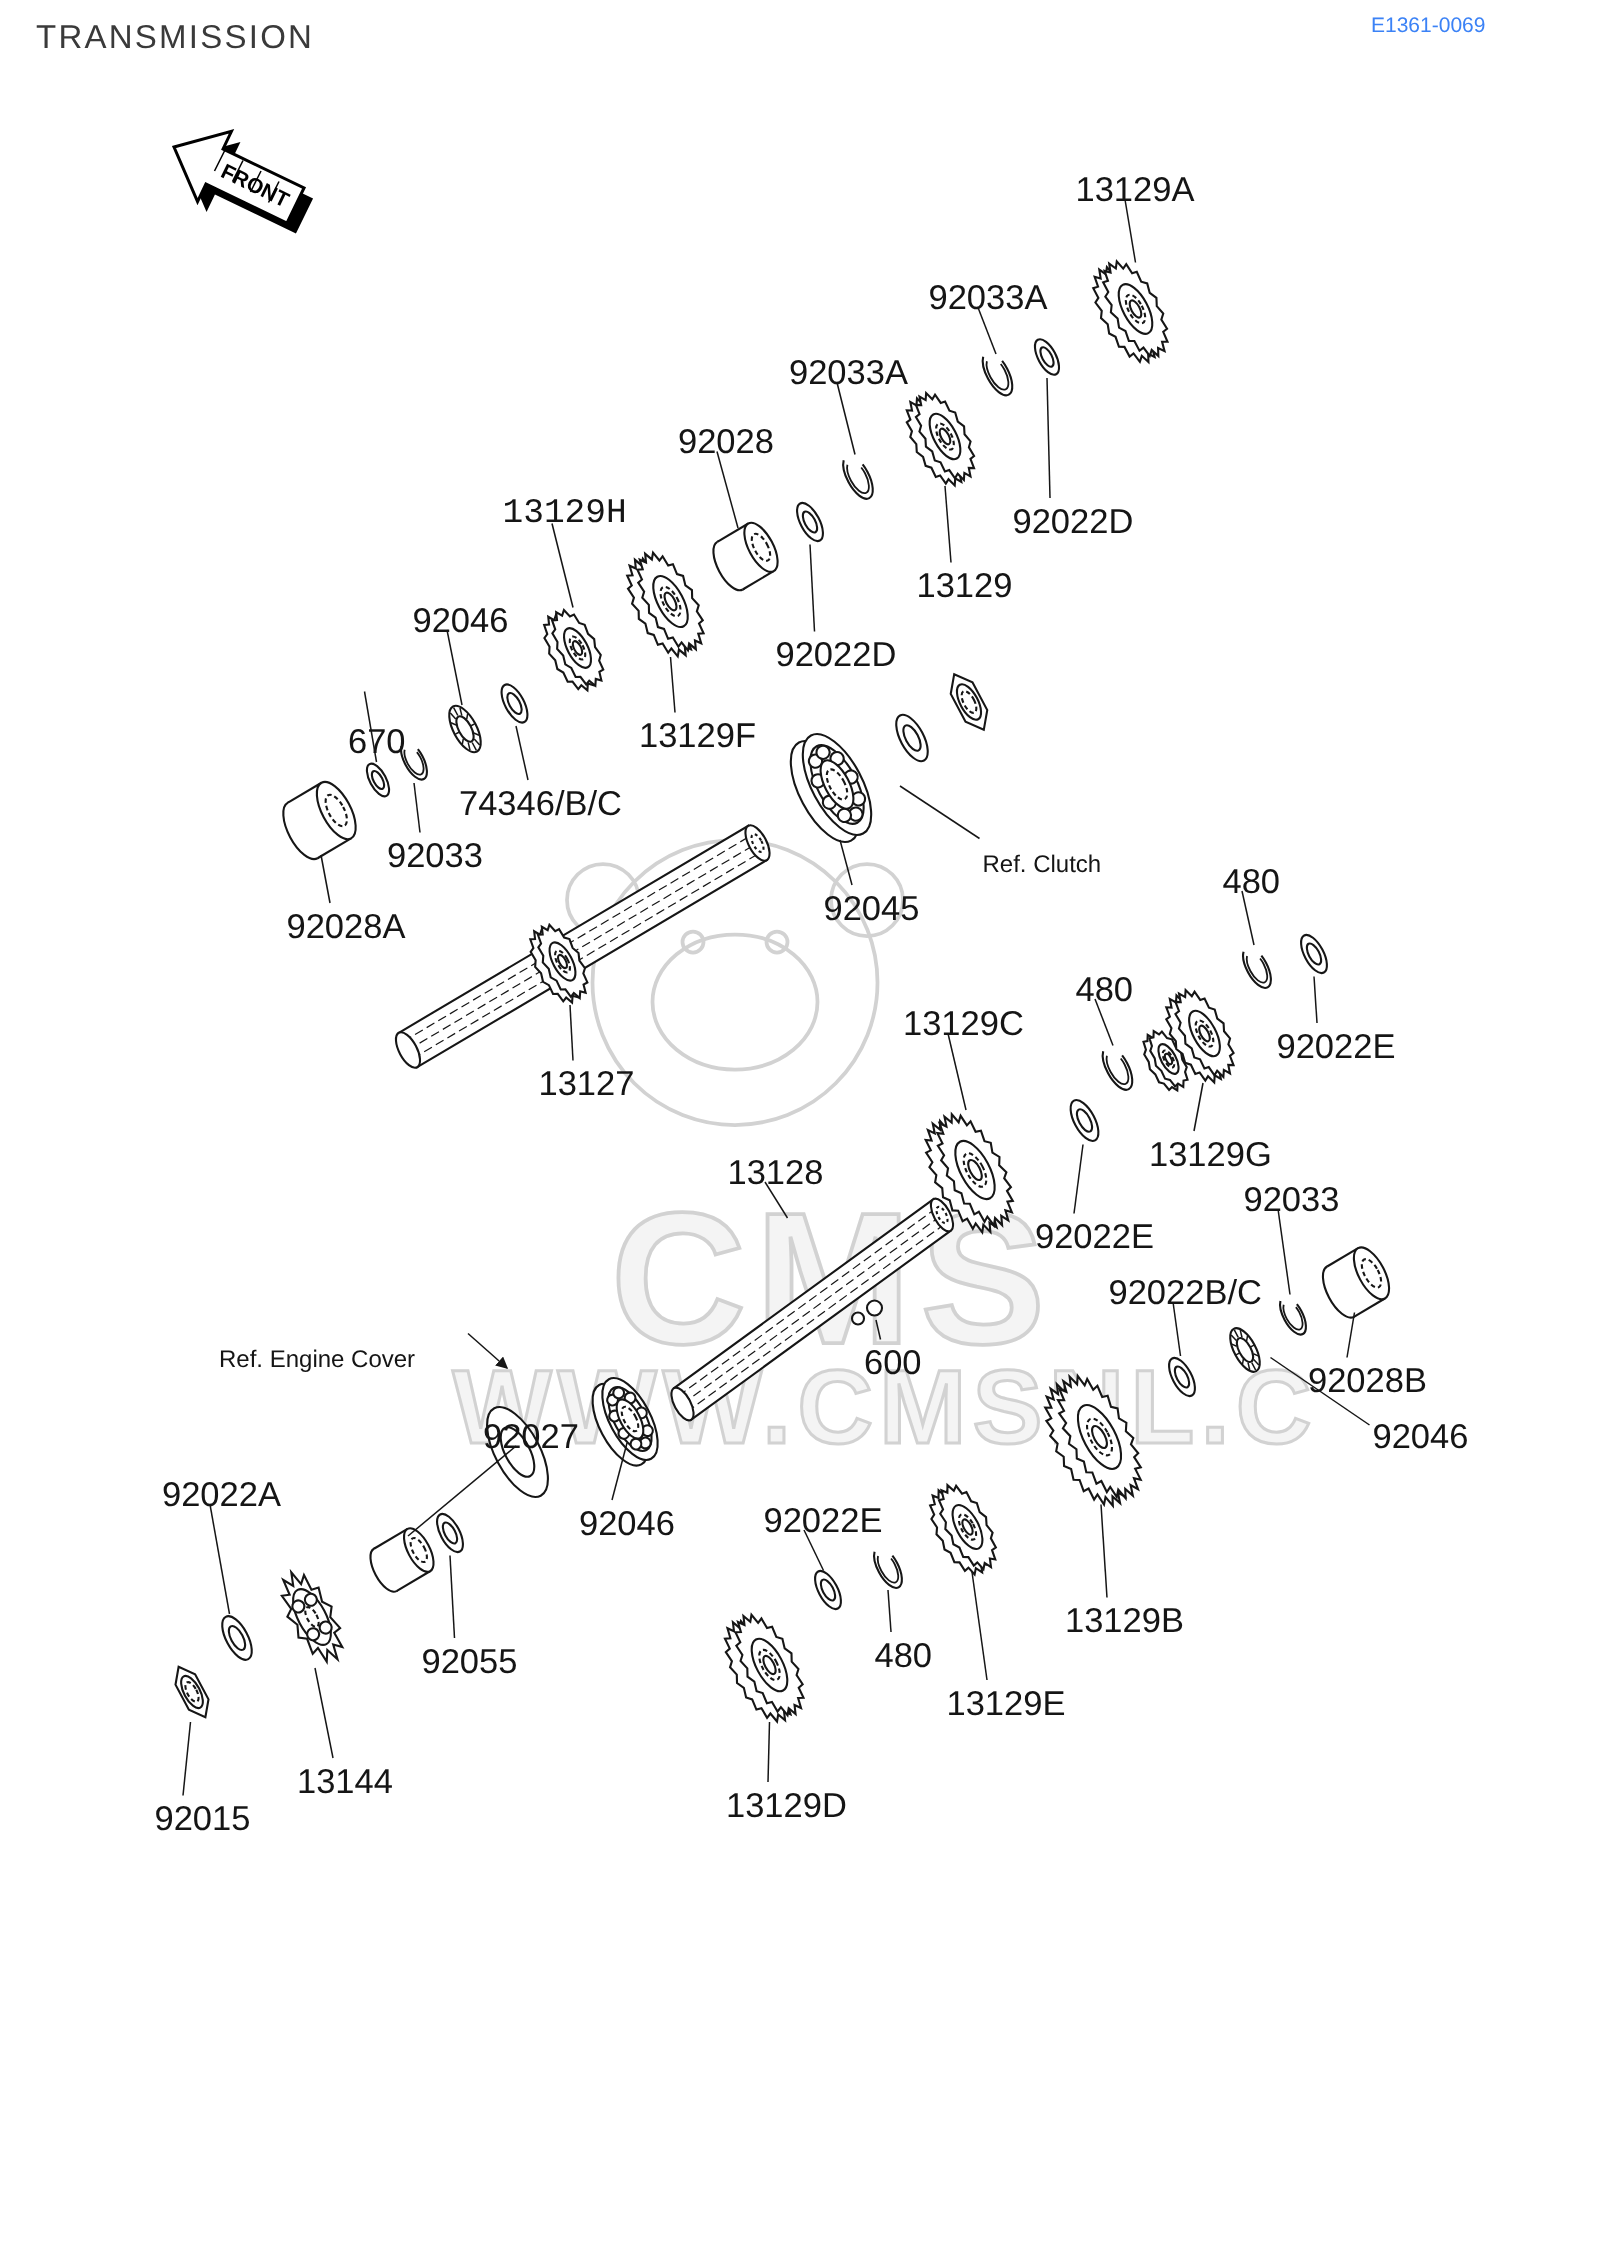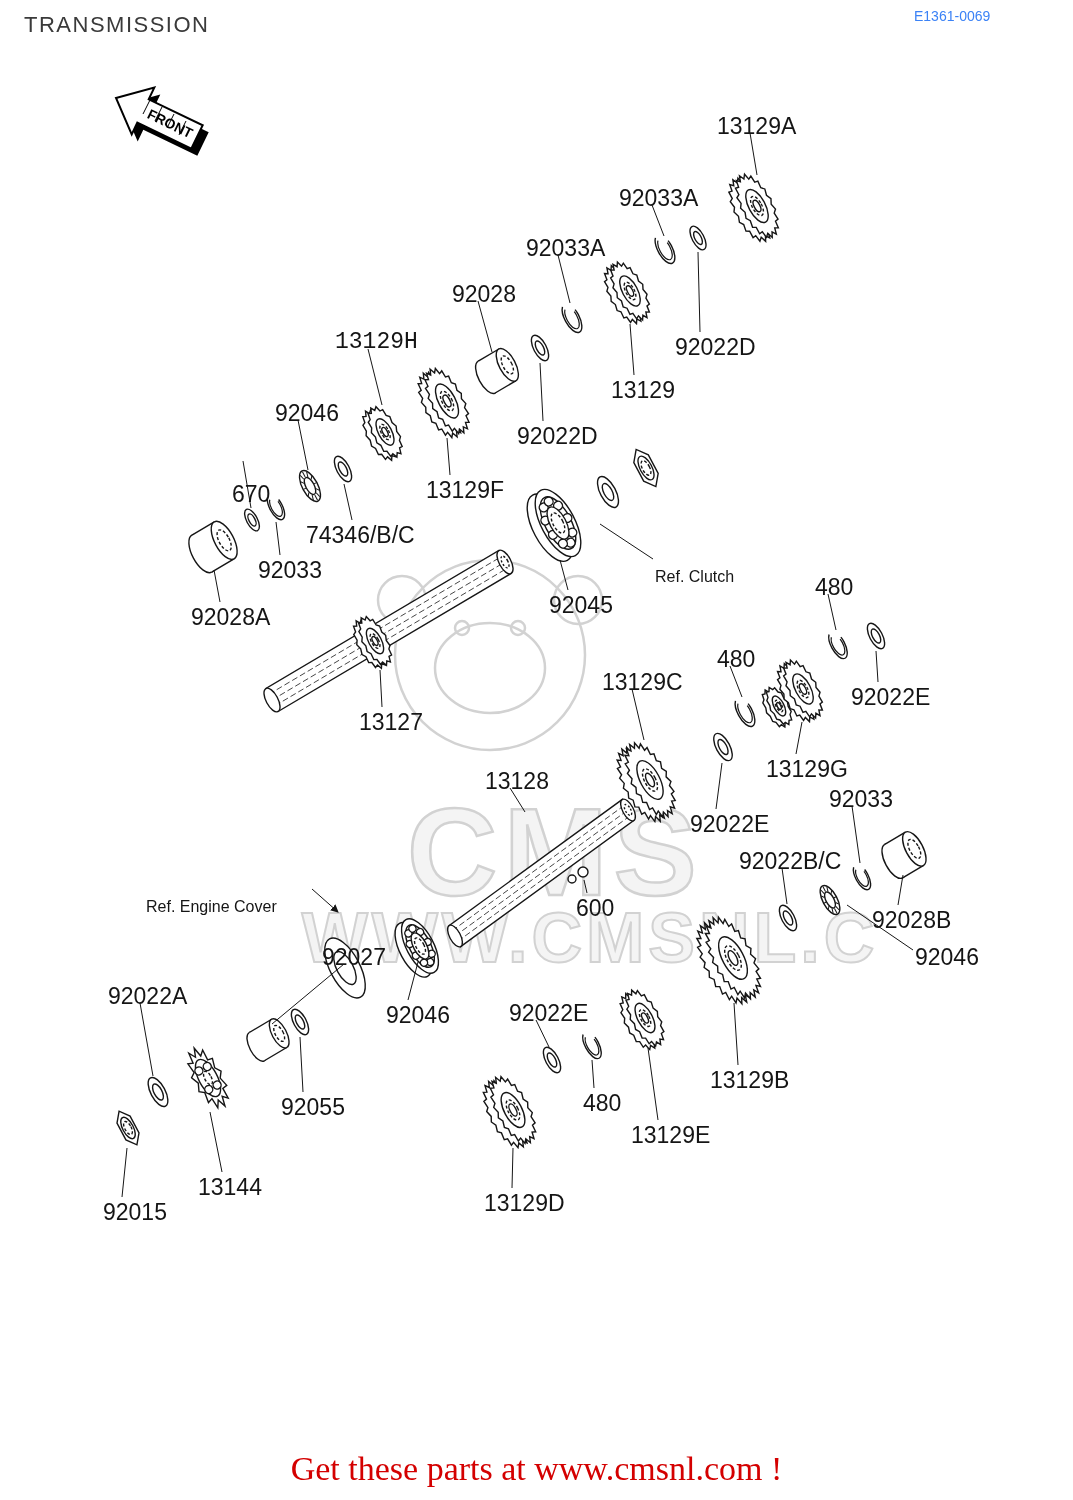--- a/index.html
+++ b/index.html
@@ -541,14 +541,13 @@
       <div class="part-label" style="left: 386px; top: 1002px;">92046</div>
       <div class="part-label" style="left: 509px; top: 1000px;">92022E</div>
       <div class="part-label" style="left: 281px; top: 1094px;">92055</div>
       <div class="part-label" style="left: 583px; top: 1090px;">480</div>
       <div class="part-label" style="left: 631px; top: 1122px;">13129E</div>
       <div class="part-label" style="left: 710px; top: 1067px;">13129B</div>
       <div class="part-label" style="left: 198px; top: 1174px;">13144</div>
       <div class="part-label" style="left: 103px; top: 1199px;">92015</div>
       <div class="part-label" style="left: 484px; top: 1190px;">13129D</div>
     </div>
-  <div class="footer" style="color: rgb(212, 0, 0);">Get these parts at www.cmsnl.com !</div>
 </div>
 
 </body></html>

